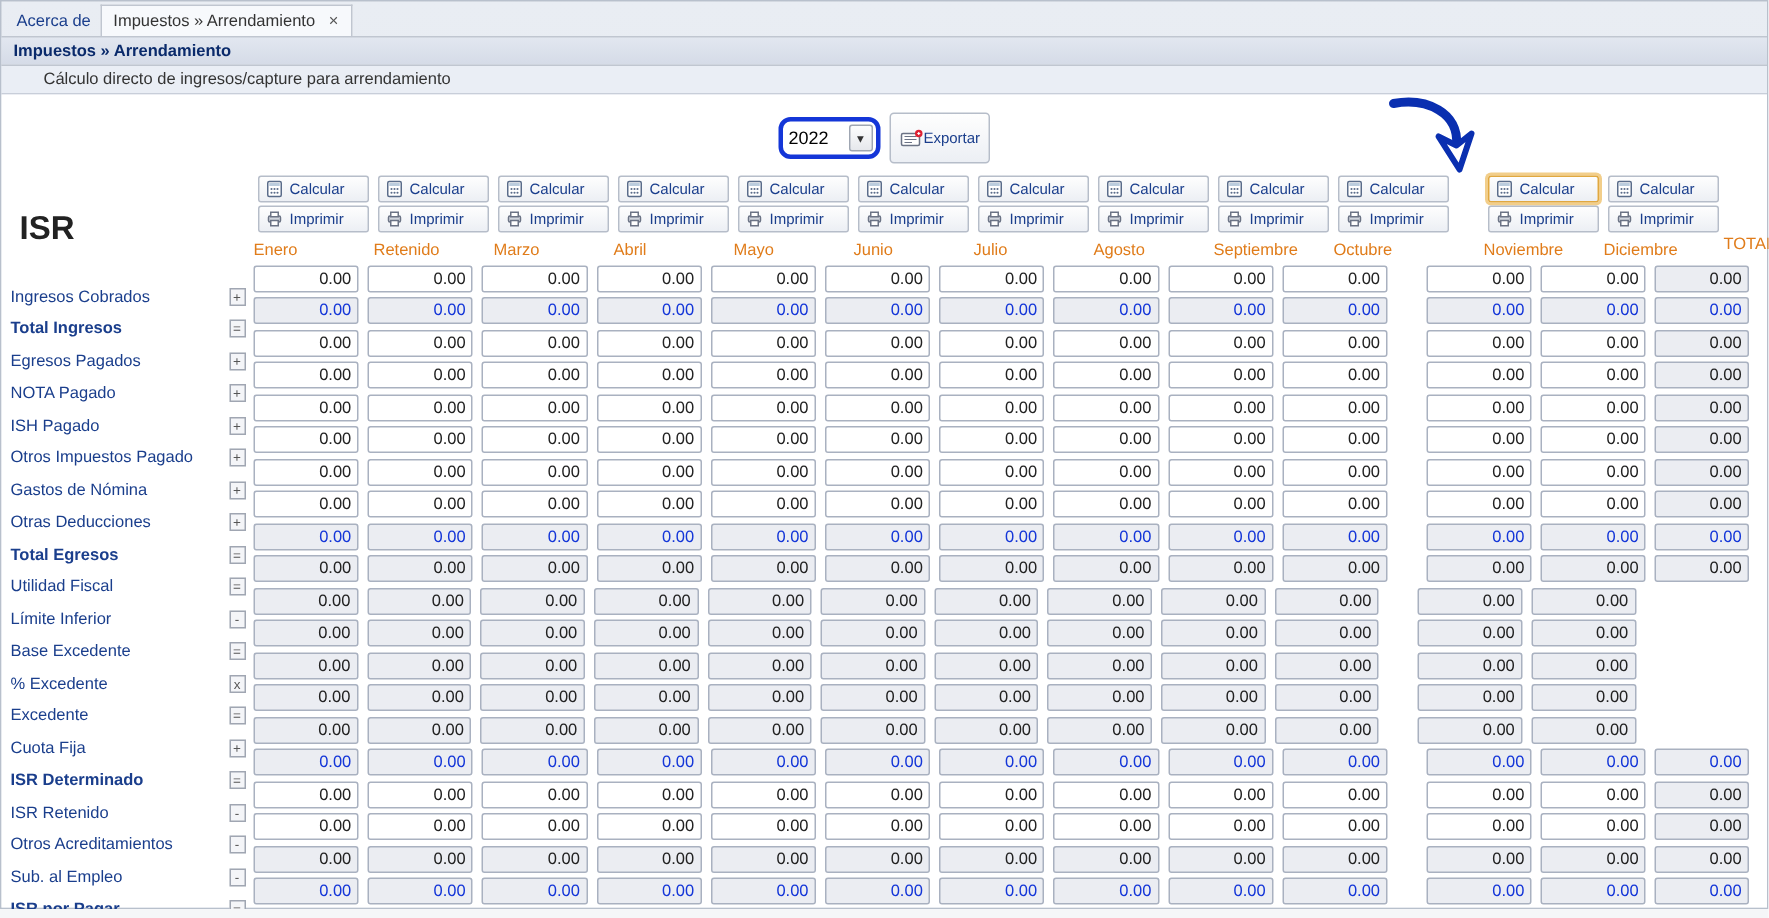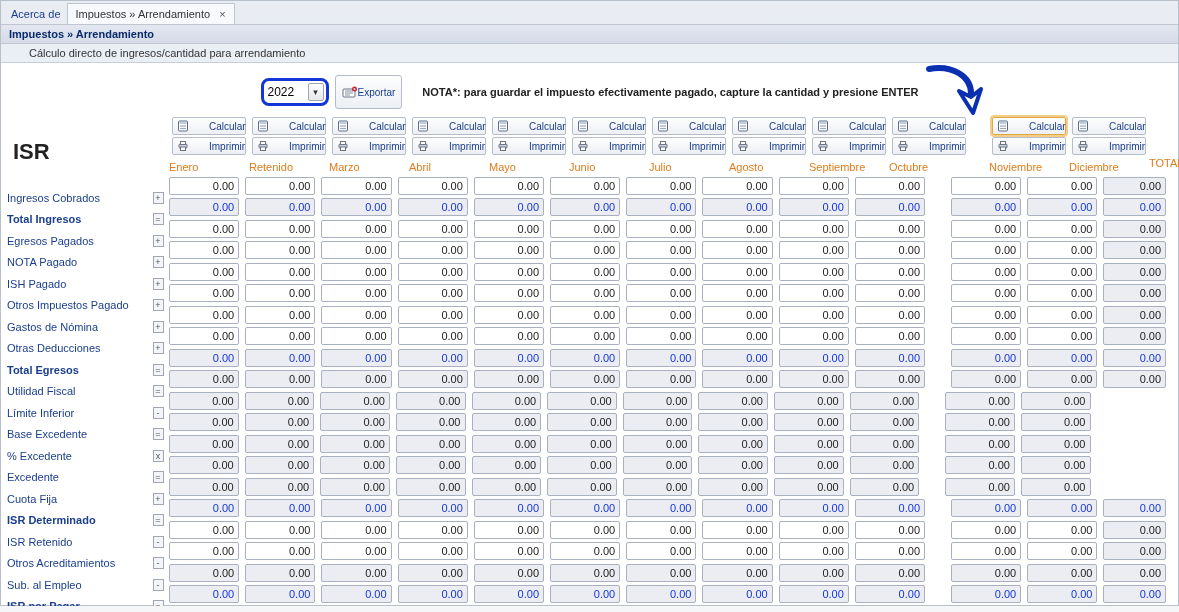--- a/index.html
+++ b/index.html
@@ -125,21 +125,21 @@
   .head-col {
     width:80px; margin-right:0px;
     display:flex; flex-direction:column; gap:2px;
     align-items:center;
   }
   .head-col .btn, .btn-print {
     width:74px;
     border:1px solid #b6bdc9; border-radius:2px;
     background:linear-gradient(#fefefe,#eceff4);
     font-size:10px; color:#1a3e8c;
-    display:flex; align-items:center; gap:20px;
+    display:flex; align-items:center; gap:4px;
     padding:2px 4px;
   }
   .btn.highlight {
     border:1px solid #e0a840;
     box-shadow: 0 0 0 2px #f2ce8a;
   }
   .btn svg, .btn-print svg, .export-btn svg { flex-shrink:0; }
   .month {
     color:#e07c1a; font-size:11px; padding:4px 0 2px 0;
     width:80px; 
@@ -173,40 +173,39 @@
 
 <div class="window">
   <div class="tabbar">
     <span class="link">Acerca de</span>
     <span class="tab">
       <span>Impuestos » Arrendamiento</span>
       <span class="close">×</span>
     </span>
   </div>
   <div class="breadcrumb-bar">Impuestos » Arrendamiento</div>
-  <div class="subtitle-bar">Cálculo directo de ingresos/cantidad para arrendamiento</div>
+  <div class="subtitle-bar">Cálculo directo de ingresos/capture para arrendamiento</div>
 
   <div class="body-area">
     <div class="top-controls">
       <div class="year-select">
         <input value="2022" style="">
         <span class="dd">▾</span>
       </div>
       <button class="export-btn">
         <span class="icon">
           <svg width="16" height="12" viewBox="0 0 16 12">
               <rect x="1" y="3" width="12" height="8" rx="1" fill="#fff" stroke="#6b7385"></rect>
               <path d="M3 5h8M3 7h8M3 9h5" stroke="#6b7385" stroke-width="0.8"></path>
               <circle cx="12.5" cy="3" r="2.5" fill="#d23"></circle>
               <path d="M11.5 3h2M12.5 2v2" stroke="#fff" stroke-width="0.8"></path>
             </svg>
         </span>
         <span>Exportar</span>
       </button>
-      <span class="nota">NOTA*: para guardar el impuesto efectivamente pagado, capture la cantidad y presione ENTER</span>
 
       <svg class="arrow-pointer" viewBox="0 0 80 58">
         <path d="M8 6 C 30 2, 52 12, 50 34" fill="none" stroke="#0a2fb0" stroke-width="6" stroke-linecap="round"></path>
         <path d="M50 34 L38 28 L52 50 L60 26 Z" fill="#fff" stroke="#0a2fb0" stroke-width="4" stroke-linejoin="round"></path>
       </svg>
     </div>
 
     <div class="main-wrap" id="mainWrap">
       <div class="side-header">ISR</div>
       <div class="op-col" id="opCol">

